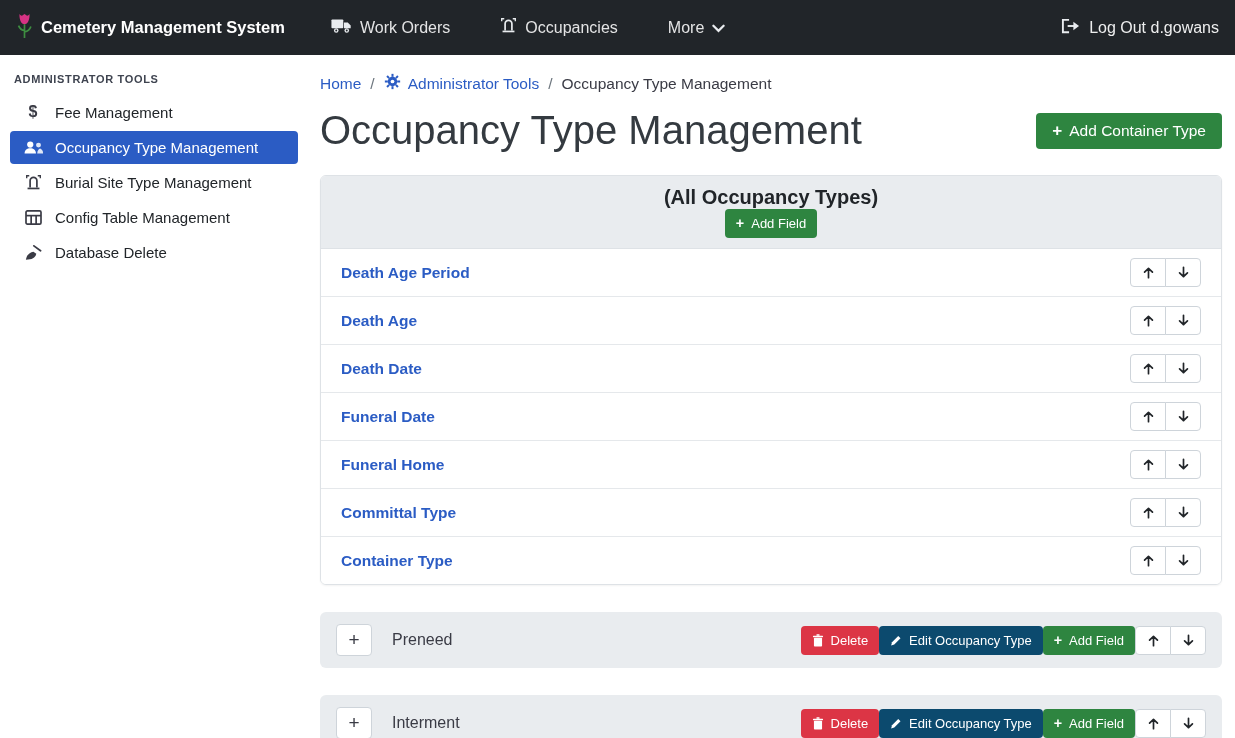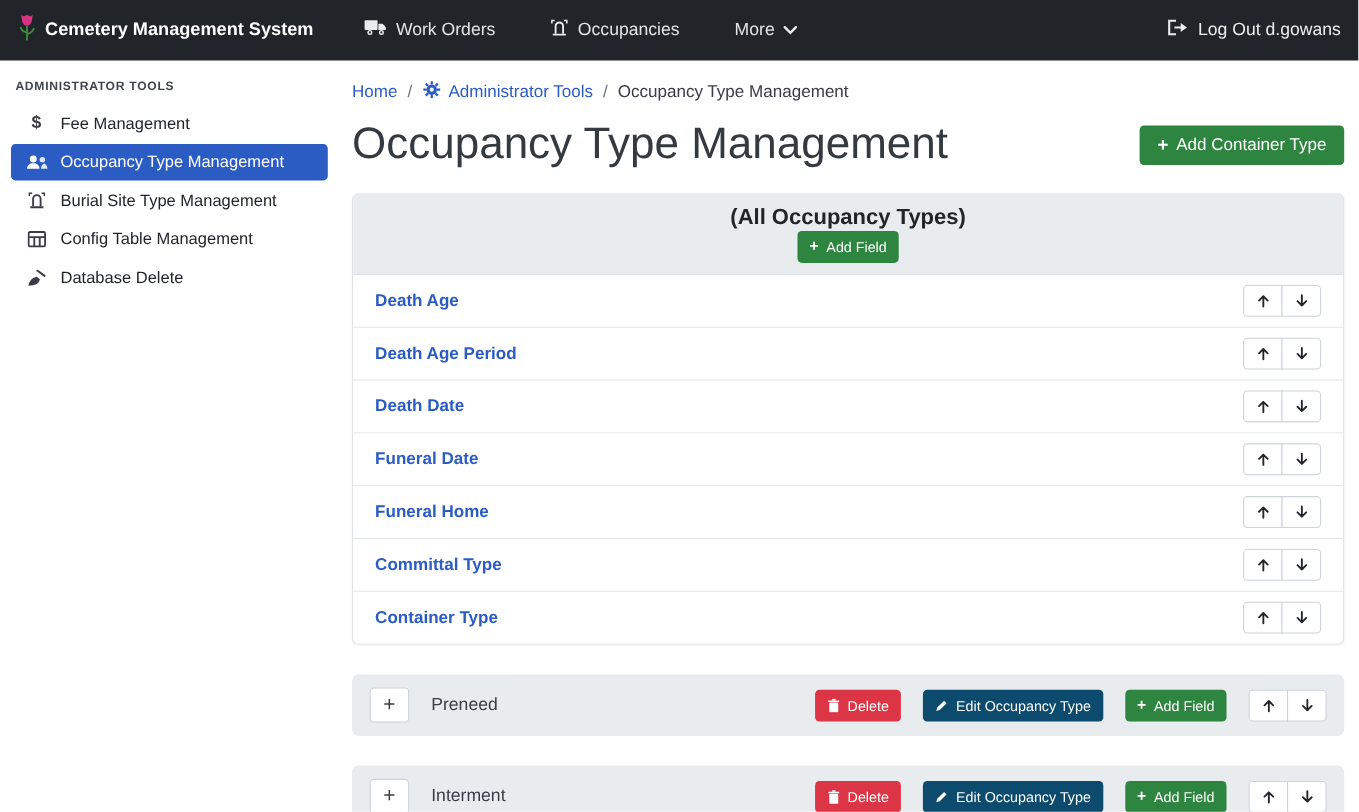--- a/index.html
+++ b/index.html
@@ -66,21 +66,21 @@
   .field-row + .field-row { border-top:1px solid #e5e8eb; }
   .field-link { color:#2b5cc4; font-weight:700; font-size:15.5px; text-decoration:none; cursor:pointer; }
 
   
   .section-bar { margin-top:27px; background:#e9ecef; border-radius:6px; padding:12px 16px;
                  display:flex; align-items:center; }
   .btn-expand { width:36px; height:32px; background:#fff; border:1px solid #ced4da; border-radius:4px;
                 font-size:19px; color:#3a3b45; cursor:pointer; display:flex; align-items:center;
                 justify-content:center; font-family:inherit; }
   .section-name { font-size:16px; font-weight:500; color:#3a3b45; margin-left:20px; }
-  .section-actions { margin-left:auto; display:flex; align-items:center; gap:20px; }
+  .section-actions { margin-left:auto; display:flex; align-items:center; gap:0; }
   .icon-12 { width:12px; height:13px; }
 </style>
 </head>
 <body>
 
 <nav class="navbar">
   <div class="brand">
     <span>
       <svg width="17" height="28" viewBox="0 0 20 32">
         <path d="M4 2 C4 11 7 14 10 14 C13 14 16 11 16 2 C13.5 5.5 12 3.5 10 2 C8 3.5 6.5 5.5 4 2 Z" fill="#d63384"></path>
@@ -229,37 +229,37 @@
     <div class="card">
       <div class="card-header">
         <span class="card-title">(All Occupancy Types)</span>
         <button class="btn btn-green btn-sm">
           <span class="plus-glyph">+</span>
           <span>Add Field</span>
         </button>
       </div>
 
       <div class="field-row">
+        <a class="field-link">Death Age Period</a>
+        <span class="btn-group">
+          <button class="btn-arrow">
+              <svg class="arr" viewBox="0 0 16 16">
+                <path d="M8 13.5V3.5M3.8 7.7 8 3.5l4.2 4.2" fill="none" stroke="#212529" stroke-width="1.8" stroke-linecap="round" stroke-linejoin="round"></path>
+              </svg>
+            </button>
+          <button class="btn-arrow">
+              <svg class="arr" viewBox="0 0 16 16">
+                <path d="M8 2.5v10M3.8 8.3 8 12.5l4.2-4.2" fill="none" stroke="#212529" stroke-width="1.8" stroke-linecap="round" stroke-linejoin="round"></path>
+              </svg>
+            </button>
+        </span>
+      </div>
+
+      <div class="field-row">
         <a class="field-link">Death Age</a>
-        <span class="btn-group">
-          <button class="btn-arrow">
-              <svg class="arr" viewBox="0 0 16 16">
-                <path d="M8 13.5V3.5M3.8 7.7 8 3.5l4.2 4.2" fill="none" stroke="#212529" stroke-width="1.8" stroke-linecap="round" stroke-linejoin="round"></path>
-              </svg>
-            </button>
-          <button class="btn-arrow">
-              <svg class="arr" viewBox="0 0 16 16">
-                <path d="M8 2.5v10M3.8 8.3 8 12.5l4.2-4.2" fill="none" stroke="#212529" stroke-width="1.8" stroke-linecap="round" stroke-linejoin="round"></path>
-              </svg>
-            </button>
-        </span>
-      </div>
-
-      <div class="field-row">
-        <a class="field-link">Death Age Period</a>
         <span class="btn-group">
           <button class="btn-arrow">
               <svg class="arr" viewBox="0 0 16 16">
                 <path d="M8 13.5V3.5M3.8 7.7 8 3.5l4.2 4.2" fill="none" stroke="#212529" stroke-width="1.8" stroke-linecap="round" stroke-linejoin="round"></path>
               </svg>
             </button>
           <button class="btn-arrow">
               <svg class="arr" viewBox="0 0 16 16">
                 <path d="M8 2.5v10M3.8 8.3 8 12.5l4.2-4.2" fill="none" stroke="#212529" stroke-width="1.8" stroke-linecap="round" stroke-linejoin="round"></path>
               </svg>

